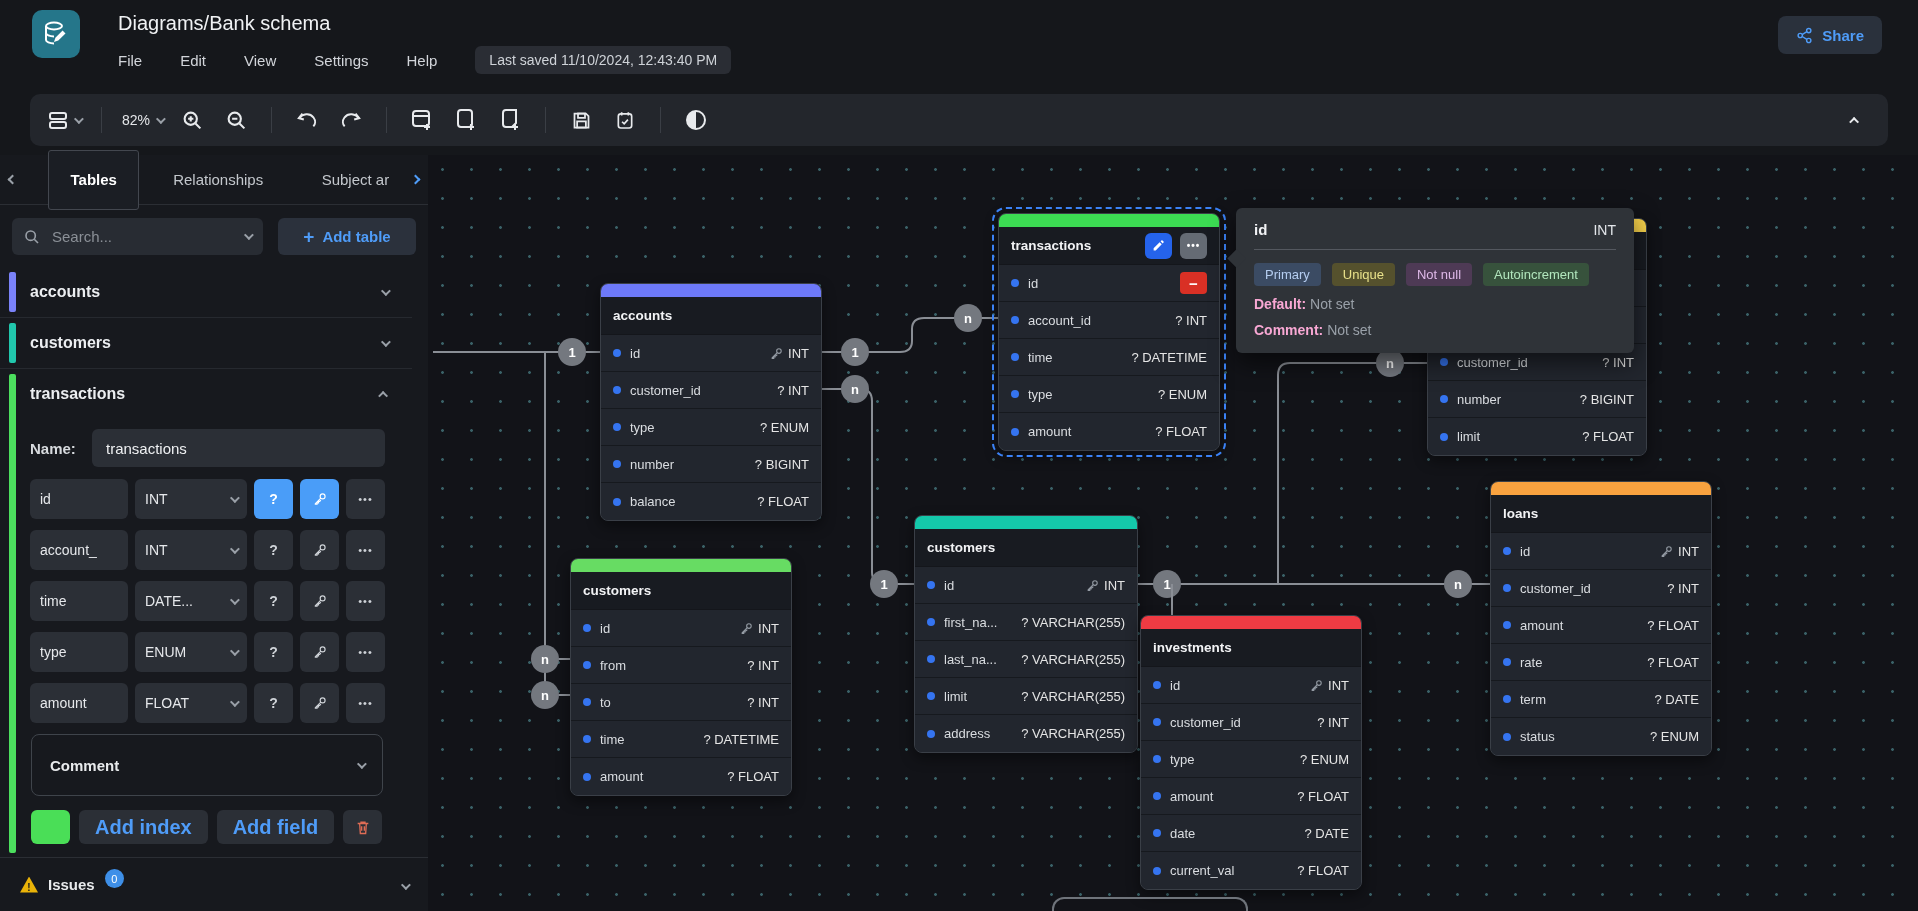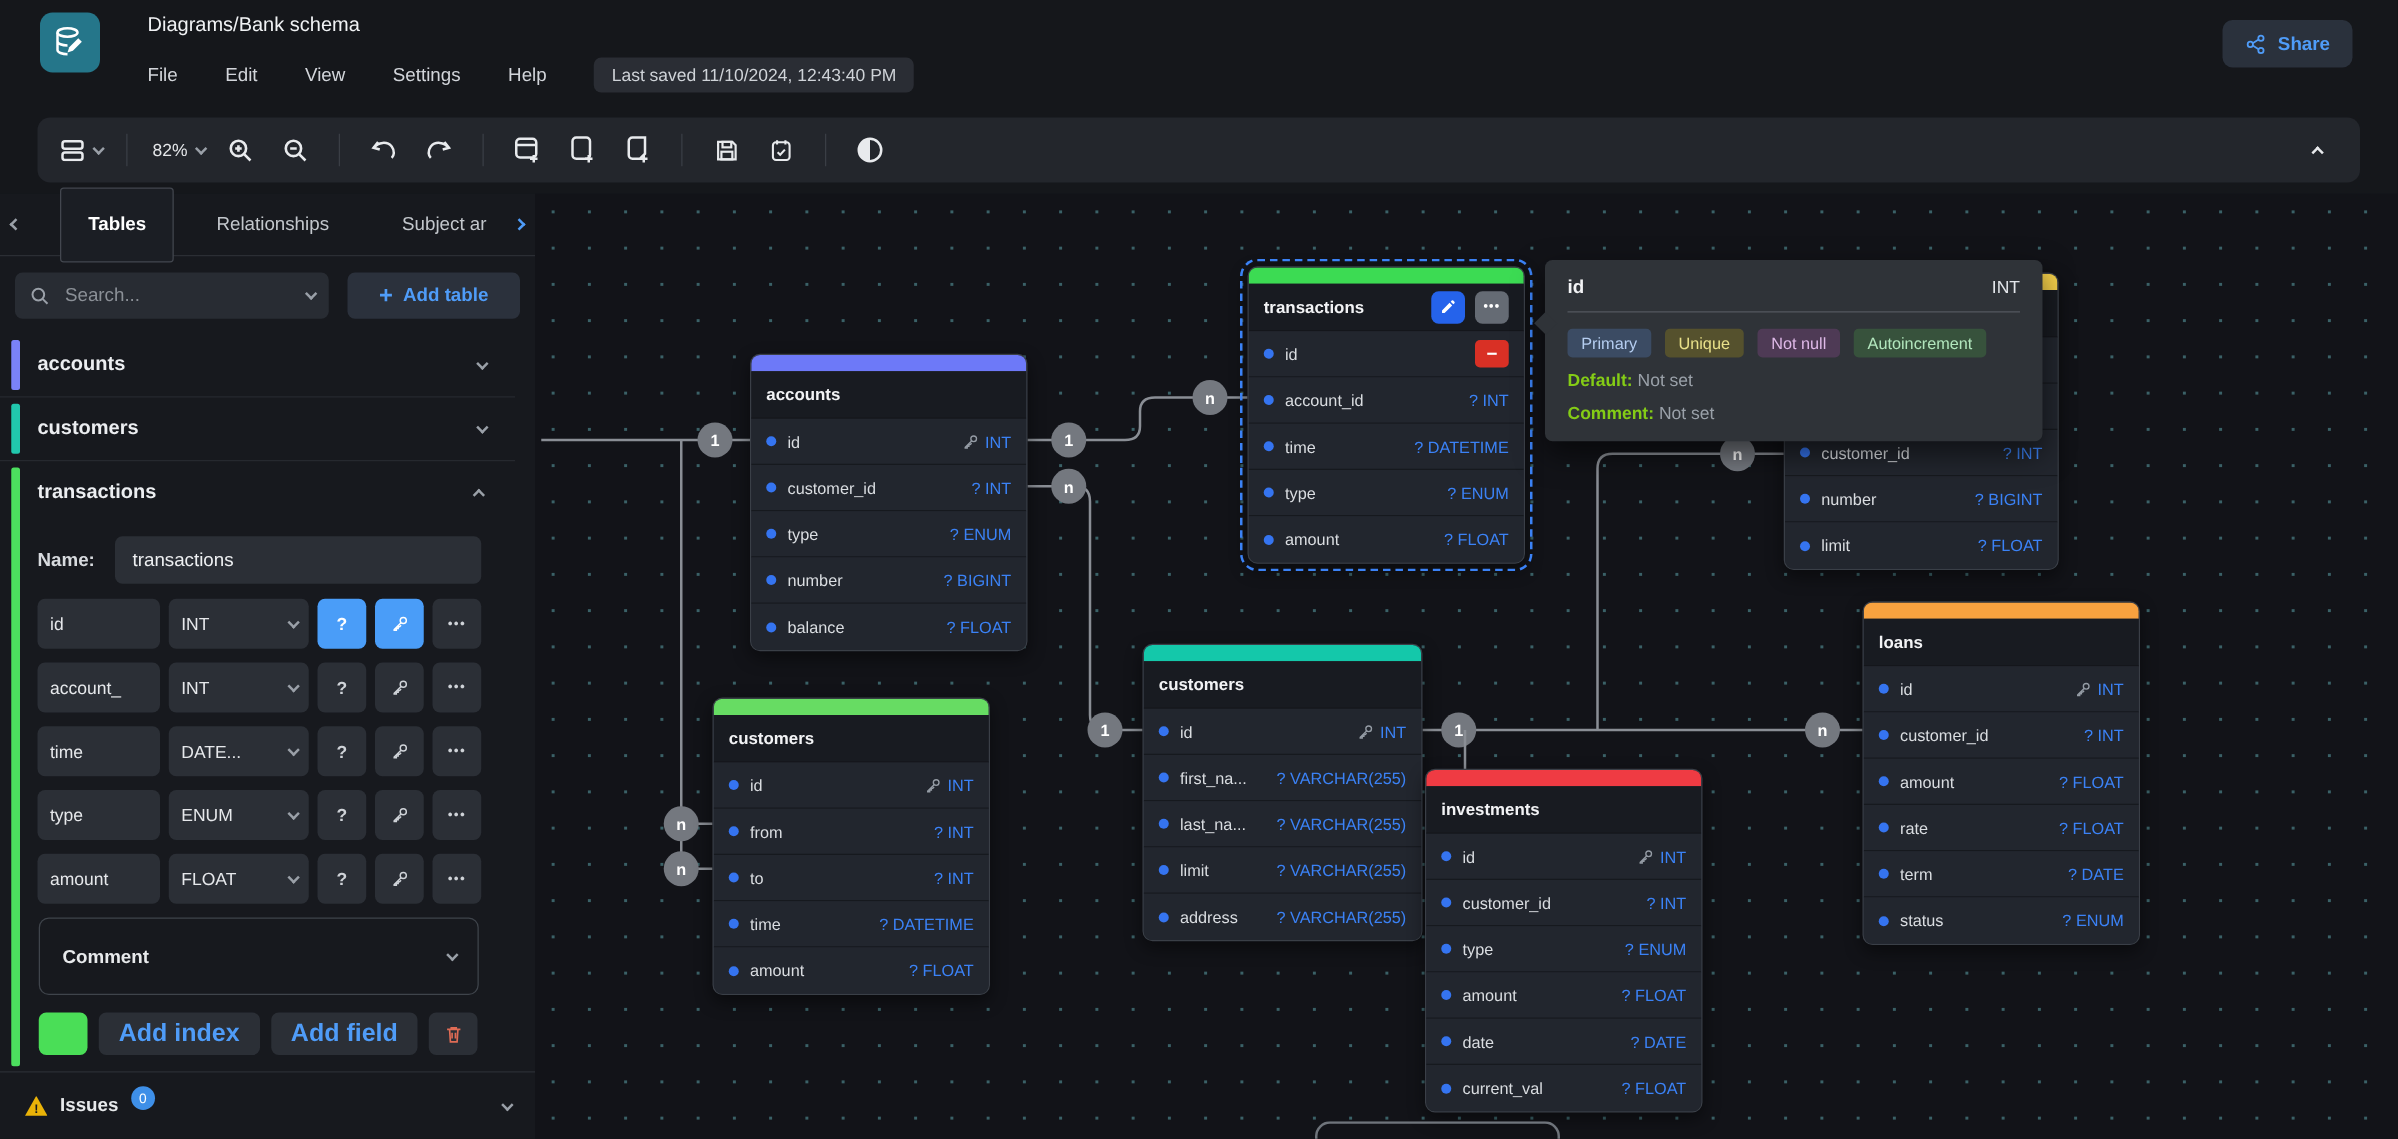--- a/index.html
+++ b/index.html
@@ -5,21 +5,21 @@
   * { box-sizing: border-box; margin: 0; padding: 0; }
   html,body { width:1918px; height:911px; overflow:hidden; }
   body {
     font-family:"Liberation Sans","DejaVu Sans",sans-serif;
     background:#15171b; color:#dfe2e6; position:relative;
   }
   
   .header { position:absolute; left:0; top:0; width:1918px; height:92px; background:#15171b; z-index:10; }
   .logo { position:absolute; left:32px; top:10px; width:48px; height:48px; border-radius:10px;
           background:#25768a; display:flex; align-items:center; justify-content:center; }
-  .app-title { position:absolute; left:118px; top:12px; font-size:16px; color:#f0f2f4; font-weight:500; }
+  .app-title { position:absolute; left:118px; top:12px; font-size:20px; color:#f0f2f4; font-weight:500; }
   .menu-row { position:absolute; left:118px; top:46px; display:flex; align-items:center; gap:38px; font-size:15px; color:#d2d5da; }
   .menu-item { cursor:default; }
   .saved-pill { background:#2a2d34; border-radius:6px; padding:6px 14px; font-size:14px; color:#cfd3d8; }
   .share-btn { position:absolute; right:36px; top:16px; height:38px; padding:0 18px; background:#2a313c;
                border-radius:8px; display:flex; align-items:center; gap:9px; color:#4f9cf8; font-size:15px; font-weight:bold; }
   
   .toolbar { position:absolute; left:30px; top:94px; width:1858px; height:52px; background:#23262c;
              border-radius:10px; display:flex; align-items:center; padding:0 18px; gap:14px; z-index:10; }
   .tb-sep { width:1px; height:26px; background:#3a3e45; margin:0 6px; }
   .tb-btn { display:flex; align-items:center; justify-content:center; gap:6px; color:#e8eaed;
@@ -95,35 +95,35 @@
            border-bottom:1px solid #14161b; font-weight:bold; font-size:13.5px; color:#f2f3f5; }
   .thead .sp { flex:1; }
   .hbtn { width:27px; height:26px; border-radius:6px; display:flex; align-items:center; justify-content:center; flex:none; }
   .hbtn.pencil { background:#2563eb; }
   .hbtn.dots { background:#656b74; color:#fff; font-size:10px; letter-spacing:1px; }
   .drow { height:37px; display:flex; align-items:center; gap:9px; padding:0 12px; border-bottom:1px solid #16191e;
           font-size:13px; color:#dadde1; background:#22262e; }
   .drow:last-child { border-bottom:none; }
   .dot { width:8px; height:8px; border-radius:50%; background:#3574f0; flex:none; }
   .fname { flex:1; white-space:nowrap; overflow:hidden; }
-  .ftype { color:#3b82f6; display:flex; align-items:center; gap:5px; white-space:nowrap; }
+  .ftype { color:#e5e5e5; display:flex; align-items:center; gap:5px; white-space:nowrap; }
   .minusbtn { width:27px; height:22px; background:#d93025; border-radius:4px; color:#fff; display:flex;
               align-items:center; justify-content:center; font-size:15px; font-weight:bold; }
   
   .tooltip { position:absolute; left:1236px; top:208px; width:398px; background:#2f3338; border-radius:6px;
              z-index:8; box-shadow:0 10px 24px rgba(0,0,0,.55); padding:13px 18px 15px; }
   .tt-arrow { position:absolute; left:-6px; top:44px; width:13px; height:13px; background:#2f3338; transform:rotate(45deg); }
   .tt-titlerow { display:flex; align-items:baseline; }
   .tt-field { font-size:15px; font-weight:bold; color:#f2f3f5; }
   .tt-type { margin-left:auto; font-size:14px; color:#e3e6ea; }
   .tt-div { height:1px; background:#54585f; margin:11px 0 13px; }
   .badges { display:flex; gap:11px; }
   .badge { padding:4px 11px; border-radius:4px; font-size:13px; white-space:nowrap; }
   .tt-line { margin-top:10px; font-size:14px; color:#9aa1a9; }
-  .tt-line b { color:#84cc16; }
+  .tt-line b { color:#f9a8d4; }
   .bottom-arc { position:absolute; left:1052px; top:897px; width:196px; height:20px; border:2px solid #6f747b;
                 border-bottom:none; border-radius:12px 12px 0 0; z-index:3; }
   svg { display:block; }
 </style>
 </head>
 <body>
 
 <div class="canvas"></div>
 <svg class="connector-layer" id="connector-layer">
     <path d="M 433 352 H 600" fill="none" stroke="#8a8e95" stroke-width="2"></path>

